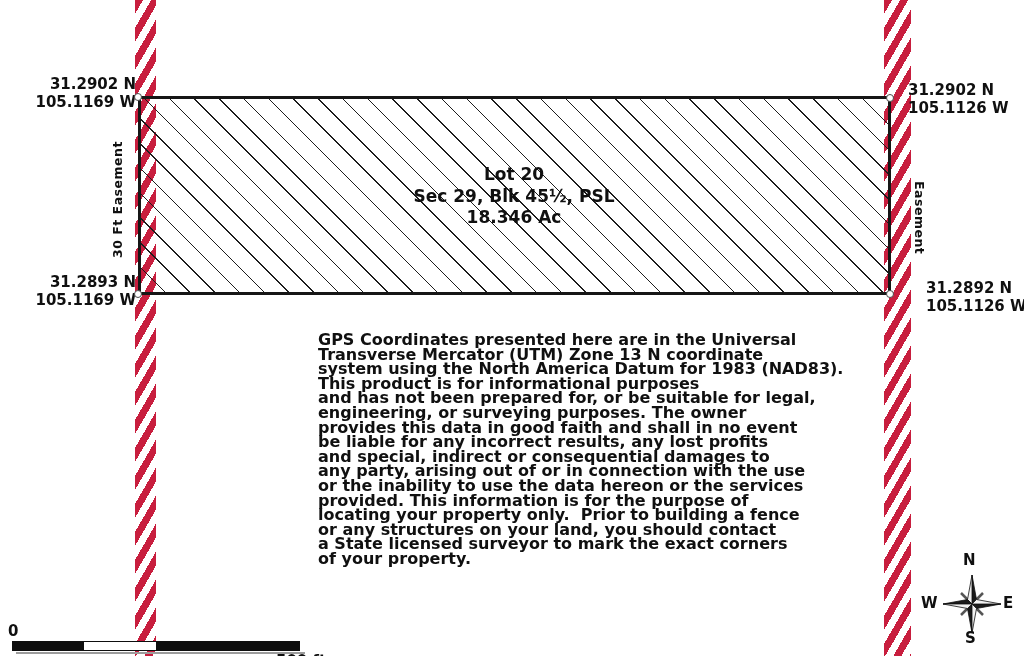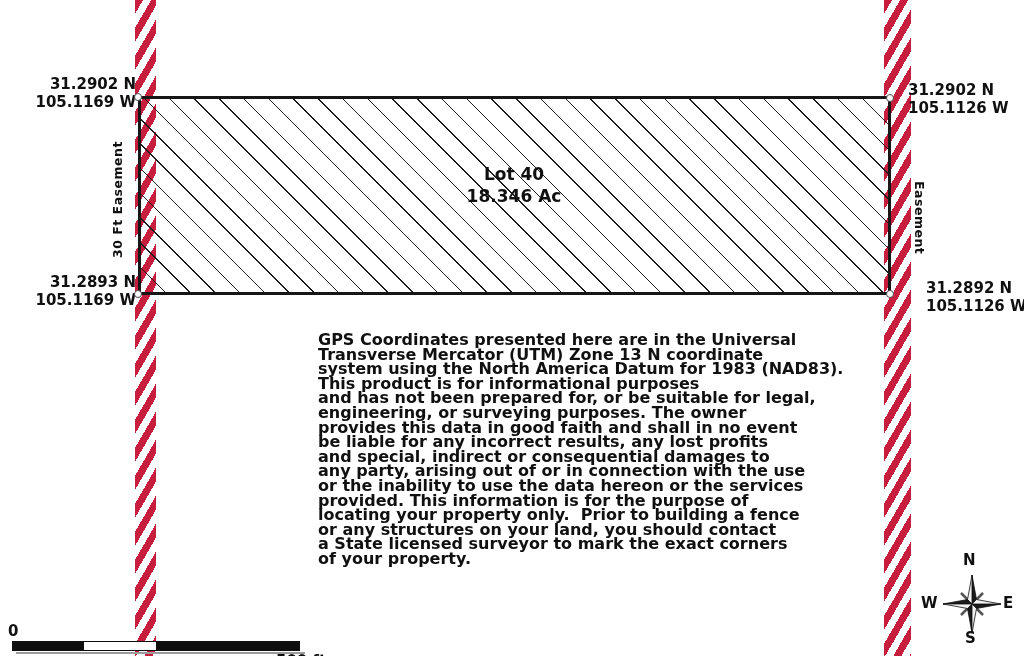--- a/index.html
+++ b/index.html
@@ -90,21 +90,22 @@
   </div>
   <div class="corner-label left-align" style="top:279px;margin-left:18px;">
     <div>31.2892 N</div>
     <div>105.1126 W</div>
   </div>
 
   <div class="vlabel vlabel-left">30 Ft Easement</div>
   <div class="vlabel vlabel-right">Easement</div>
 
   <div class="parcel-label">
-    <div>Lot 40</div>
+    <div>Lot 20</div>
+    <div>Sec 29, Blk 45½, PSL</div>
     <div>18.346 Ac</div>
   </div>
 
   <div class="disclaimer">GPS Coordinates presented here are in the Universal
 Transverse Mercator (UTM) Zone 13 N coordinate
 system using the North America Datum for 1983 (NAD83).
 This product is for informational purposes
 and has not been prepared for, or be suitable for legal,
 engineering, or surveying purposes. The owner
 provides this data in good faith and shall in no event

